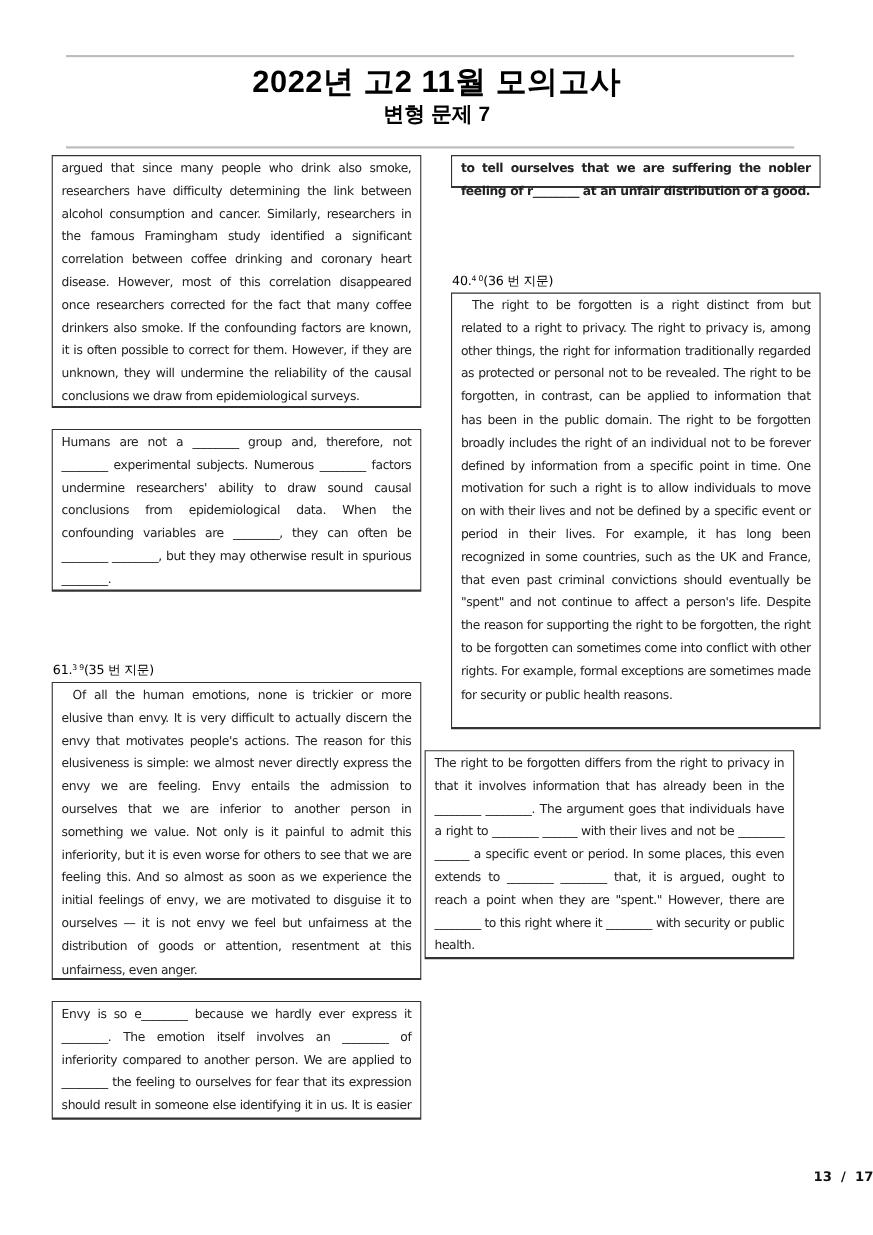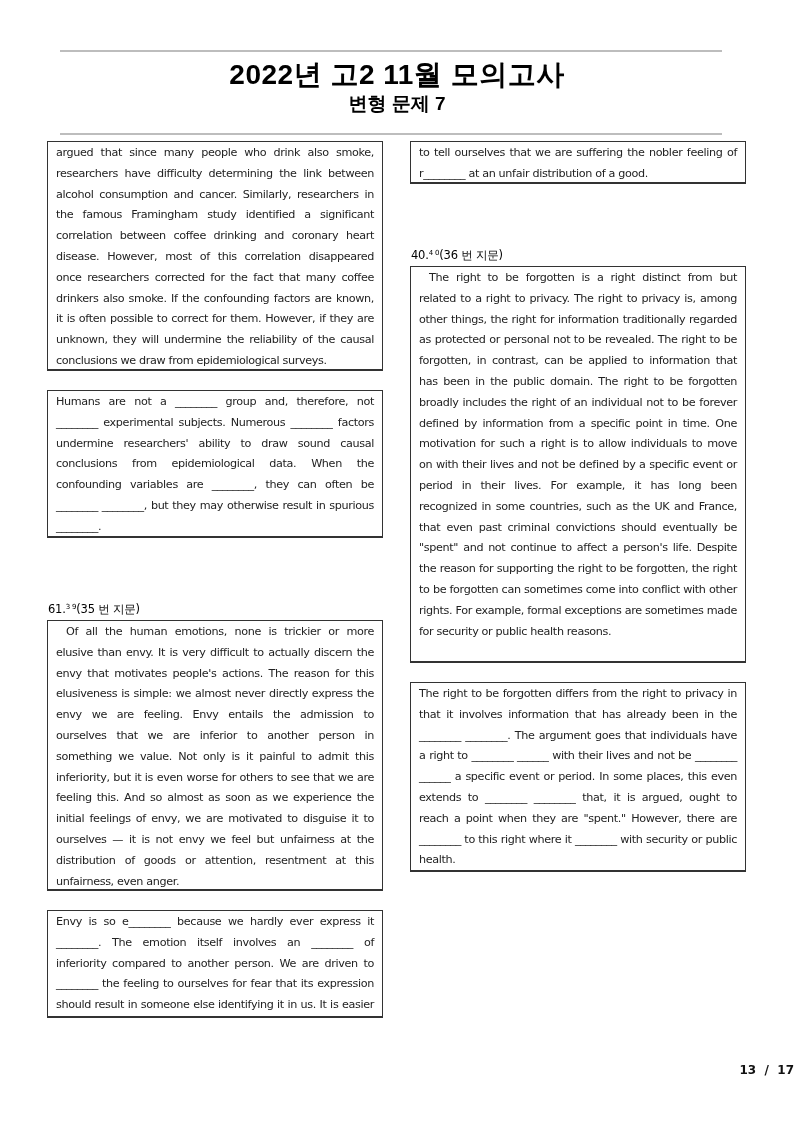--- a/index.html
+++ b/index.html
@@ -70,32 +70,32 @@
 
 <div class="q-label" style="left:48px; top:602px;">
   <span>61.</span><sup>3 9</sup><span>(35 번  지문)</span>
 </div>
 
 <div class="box" style="left:47px; top:620px; width:336px; height:271px;">
   <p class="indent">Of all the human emotions, none is trickier or more elusive than envy. It is very difficult to actually discern the envy that motivates people's actions. The reason for this elusiveness is simple: we almost never directly express the envy we are feeling. Envy entails the admission to ourselves that we are inferior to another person in something we value. Not only is it painful to admit this inferiority, but it is even worse for others to see that we are feeling this. And so almost as soon as we experience the initial feelings of envy, we are motivated to disguise it to ourselves — it is not envy we feel but unfairness at the distribution of goods or attention, resentment at this unfairness, even anger.</p>
 </div>
 
 <div class="box open-bottom" style="left:47px; top:910px; width:336px; height:108px; border-bottom:2px solid #333;">
-  <p style="text-align-last: justify;">Envy is so e________ because we hardly ever express it ________. The emotion itself involves an ________ of inferiority compared to another person. We are driven to ________ the feeling to ourselves for fear that its expression should result in someone else identifying it in us. It is easier</p>
+  <p style="text-align-last: justify;">Envy is so e________ because we hardly ever express it ________. The emotion itself involves an ________ of inferiority compared to another person. We are applied to ________ the feeling to ourselves for fear that its expression should result in someone else identifying it in us. It is easier</p>
 </div>
 
-<div class="box" style="left:410px; top:141px; width:336px; height:43px;">
+<div class="box" style="left:410px; top:141px; width:336px; height:30px;font-weight:bold;">
   <p>to tell ourselves that we are suffering the nobler feeling of r________ at an unfair distribution of a good.</p>
 </div>
 
 <div class="q-label" style="left:411px; top:248px;">
   <span>40.</span><sup>4 0</sup><span>(36 번  지문)</span>
 </div>
 
 <div class="box" style="left:410px; top:266px; width:336px; height:397px;">
   <p class="indent">The right to be forgotten is a right distinct from but related to a right to privacy. The right to privacy is, among other things, the right for information traditionally regarded as protected or personal not to be revealed. The right to be forgotten, in contrast, can be applied to information that has been in the public domain. The right to be forgotten broadly includes the right of an individual not to be forever defined by information from a specific point in time. One motivation for such a right is to allow individuals to move on with their lives and not be defined by a specific event or period in their lives. For example, it has long been recognized in some countries, such as the UK and France, that even past criminal convictions should eventually be "spent" and not continue to affect a person's life. Despite the reason for supporting the right to be forgotten, the right to be forgotten can sometimes come into conflict with other rights. For example, formal exceptions are sometimes made for security or public health reasons.</p>
 </div>
 
-<div class="box" style="left:410px; top:682px; width:336px; height:190px;">
+<div class="box" style="left:386px; top:682px; width:336px; height:190px;">
   <p>The right to be forgotten differs from the right to privacy in that it involves information that has already been in the ________ ________. The argument goes that individuals have a right to ________ ______ with their lives and not be ________ ______ a specific event or period. In some places, this even extends to ________ ________ that, it is argued, ought to reach a point when they are "spent." However, there are ________ to this right where it ________ with security or public health.</p>
 </div>
 
 <div class="page-num" style="white-space: pre;">13  /  17</div>
 
 </body></html>

